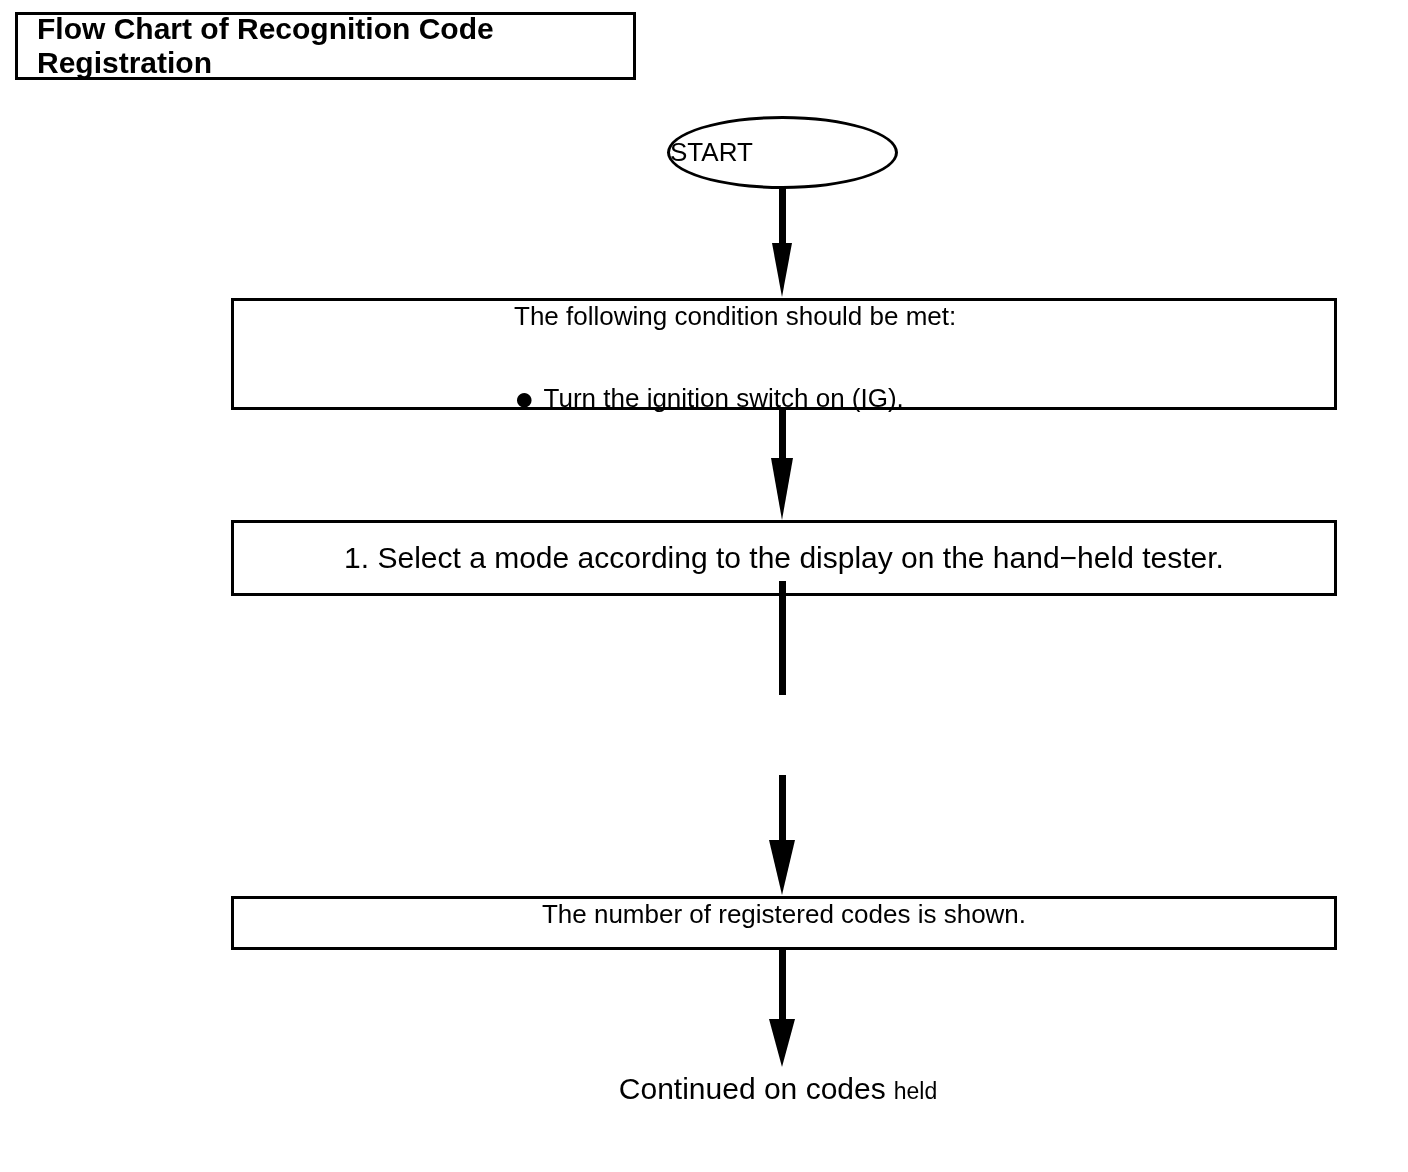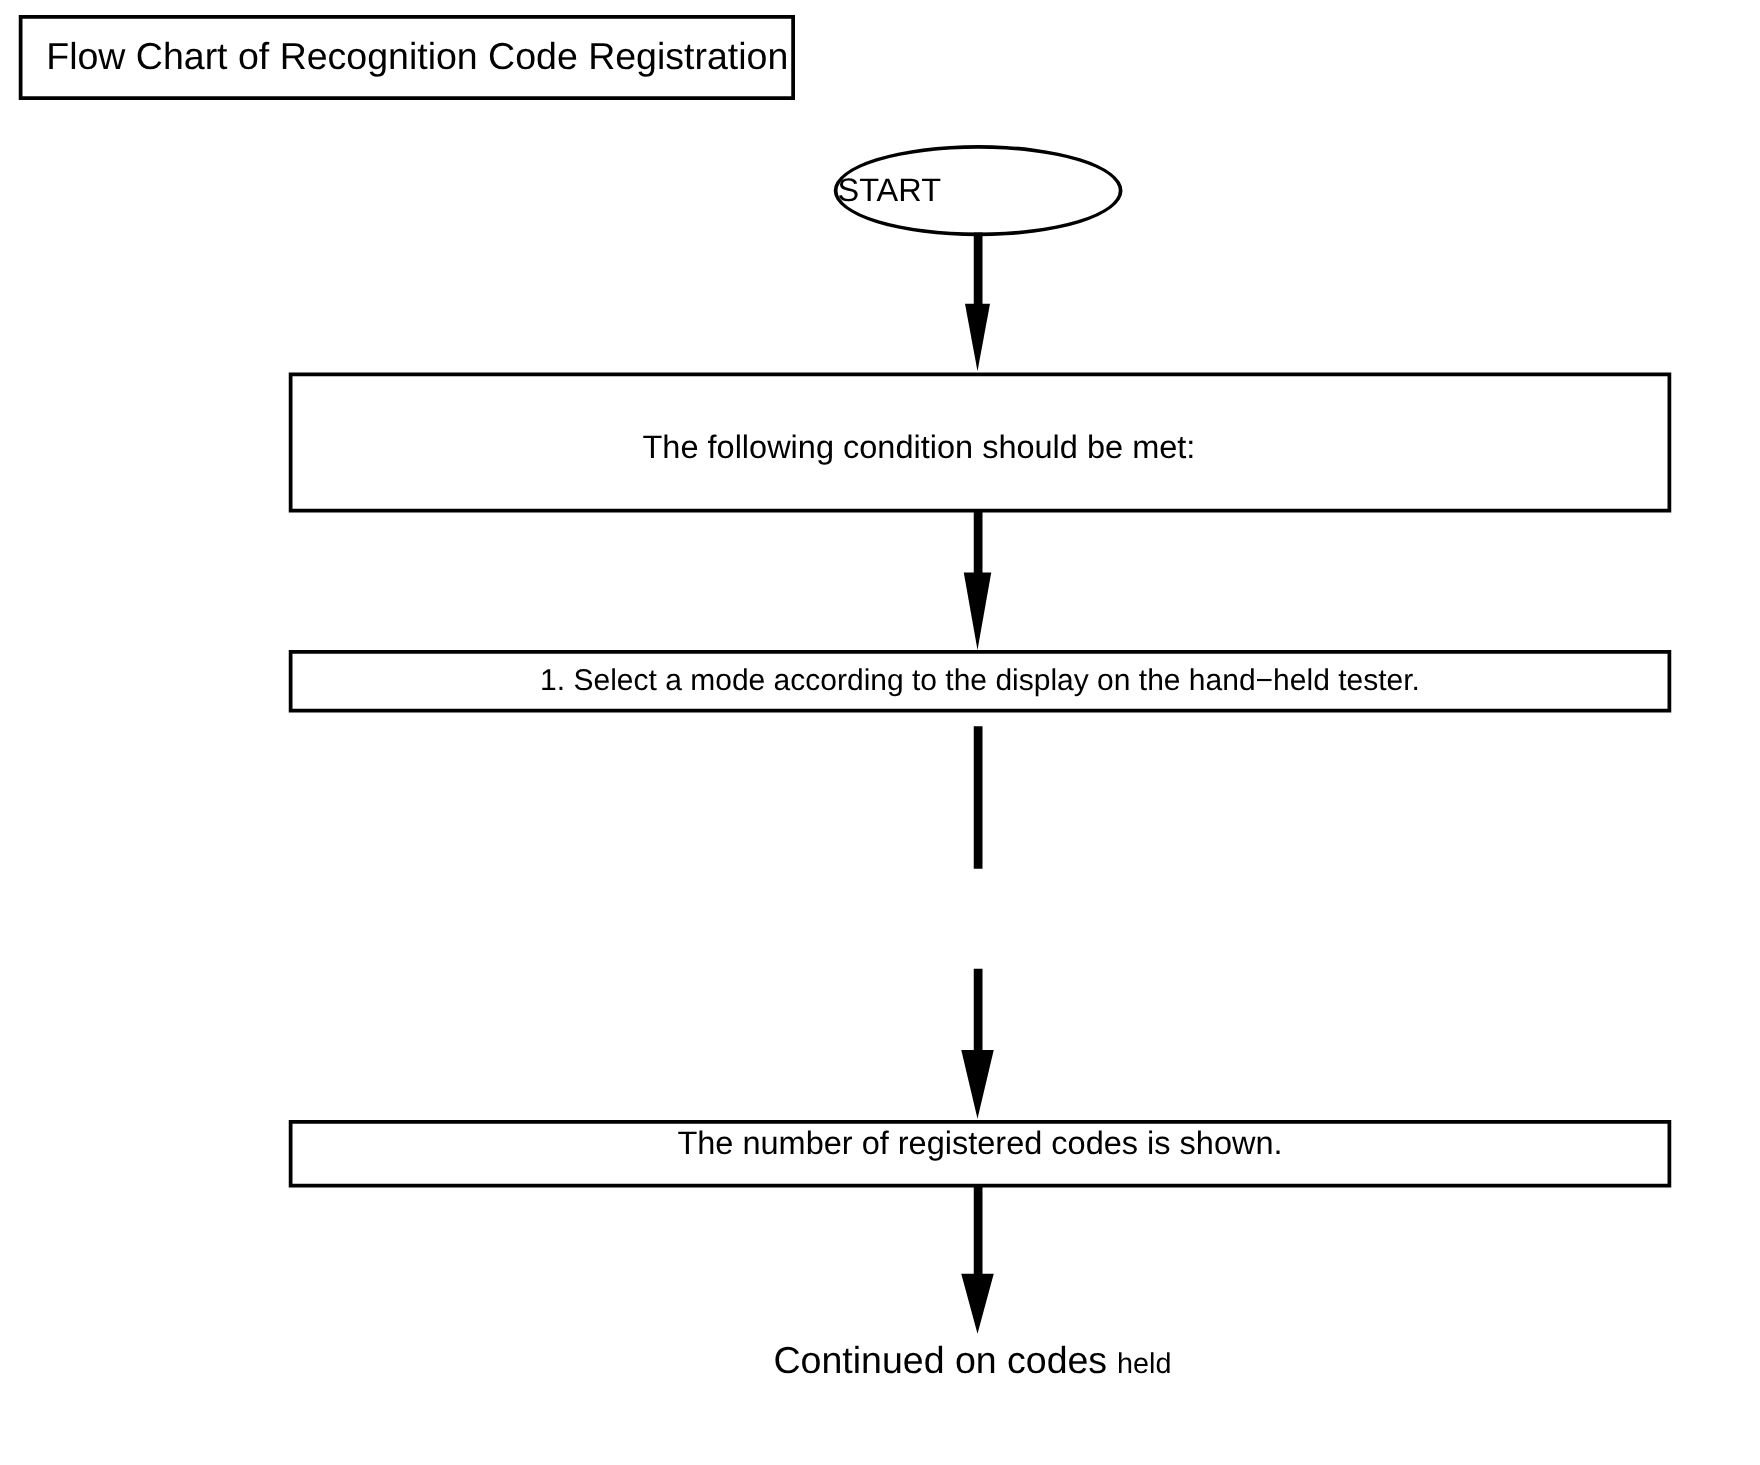--- a/index.html
+++ b/index.html
@@ -47,42 +47,42 @@
     border-top-style: solid;
     border-left-color: transparent;
     border-right-color: transparent;
     border-top-color: #000;
   }
 
   #title-box {
     left: 15px; top: 12px; width: 621px; height: 68px;
     display: flex; align-items: center;
     padding-left: 19px;
-    font-size: 30px; font-weight: normal;
+    font-size: 30px; font-weight: bold;
   }
   #start-node {
     left: 667px; top: 116px; width: 231px; height: 73px;
     font-size: 26px;
   }
   #condition-box {
     left: 231px; top: 298px; width: 1106px; height: 112px;
     display: flex; flex-direction: column; justify-content: center;
     padding-left: 280px; padding-top: 5px;
     font-size: 26px; line-height: 38px; gap: 44px;
   }
   #condition-box .bullet {
     font-size: 34px;
     line-height: 38px;
     vertical-align: -3px;
     margin-right: 9px;
   }
   #select-mode-box {
-    left: 231px; top: 520px; width: 1106px; height: 50px;
+    left: 231px; top: 520px; width: 1106px; height: 76px;
     display: flex; align-items: center; justify-content: center;
-    font-size: 24px;
+    font-size: 30px;
   }
   #mode-ellipse {
     left: 613px; top: 693px; width: 342px; height: 84px;
     font-size: 26px; line-height: 37px;
   }
   #codes-box {
     left: 231px; top: 896px; width: 1106px; height: 54px;
     display: flex; align-items: flex-start; justify-content: center;
     font-size: 26px;
   }
@@ -126,20 +126,21 @@
     <span>START</span>
   </div>
 
   <div>
     <div class="stem" id="a1-stem"></div>
     <div class="head" id="a1-head"></div>
   </div>
 
   <div class="box" id="condition-box">
     <div>The following condition should be met:</div>
+    <div><span class="bullet">●</span><span>Turn the ignition switch on (IG).</span></div>
   </div>
 
   <div>
     <div class="stem" id="a2-stem"></div>
     <div class="head" id="a2-head"></div>
   </div>
 
   <div class="box" id="select-mode-box">
     <span>1. Select a mode according to the display on the hand−held tester.</span>
   </div>

